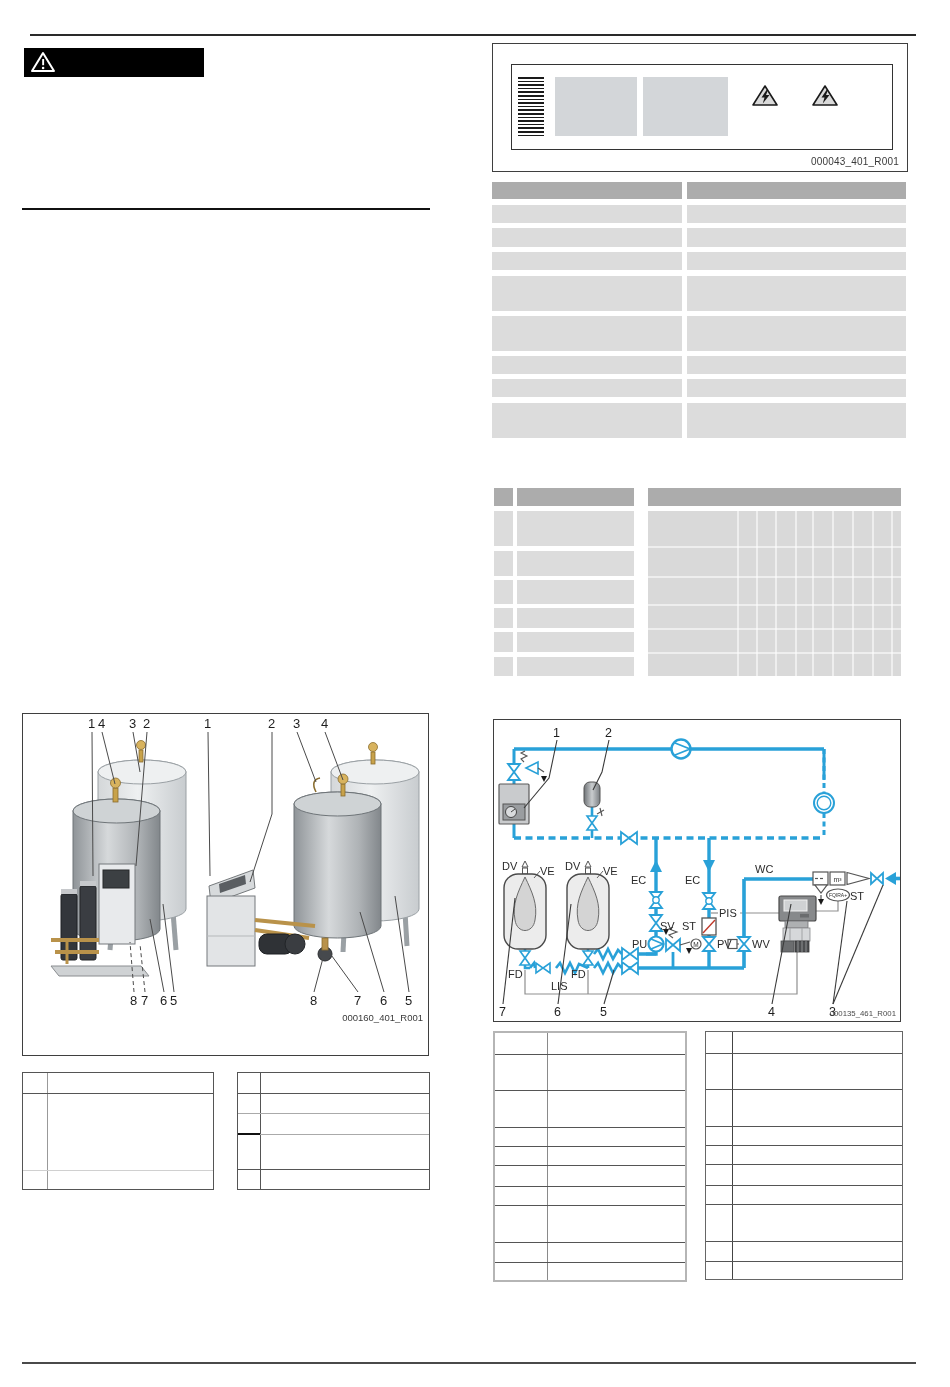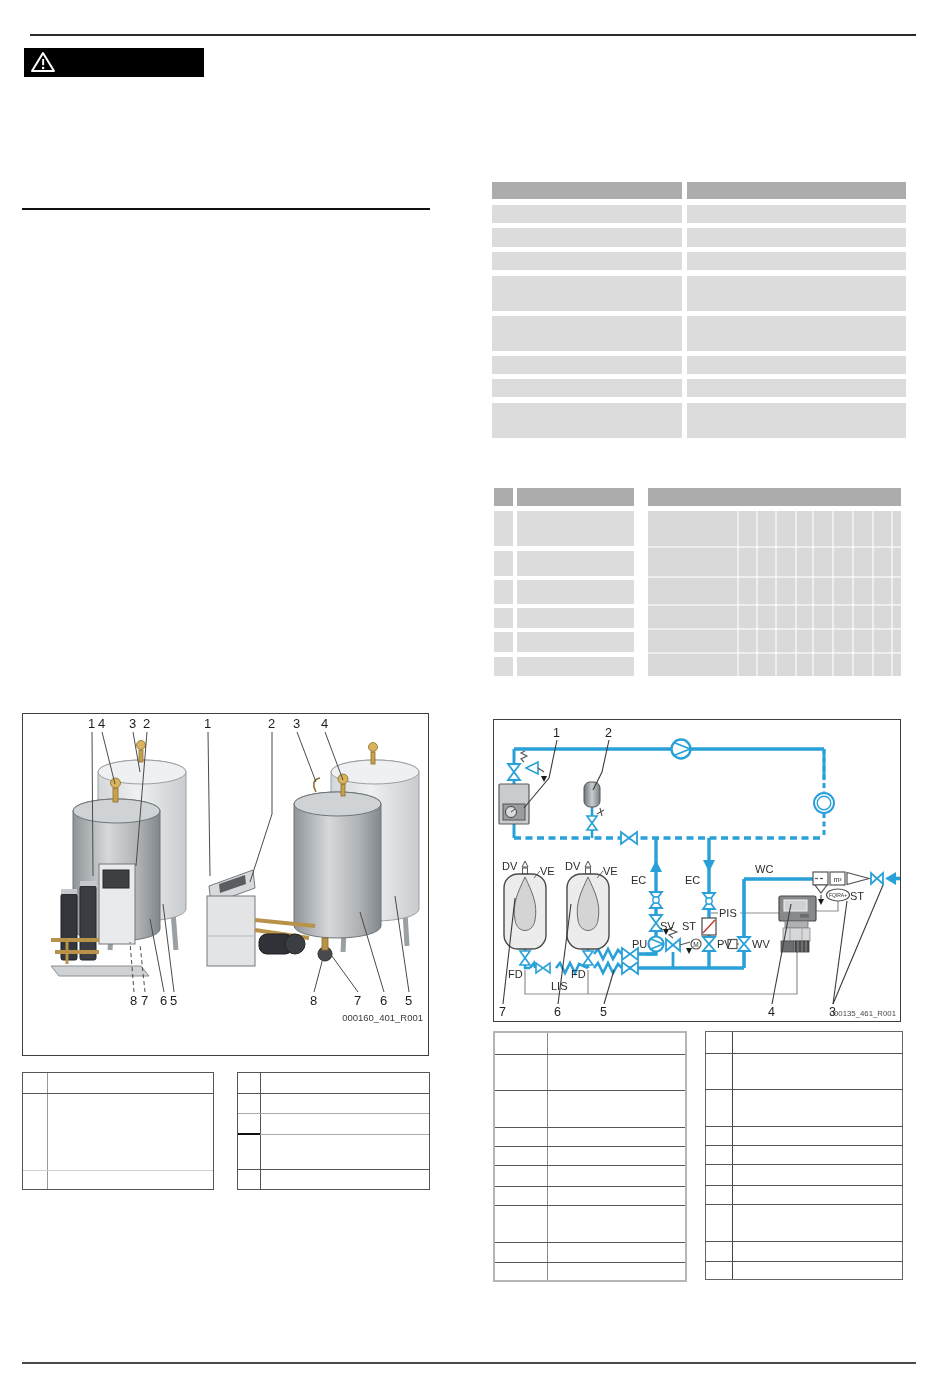--- a/index.html
+++ b/index.html
@@ -29,20 +29,40 @@
       <svg width="26" height="23" viewBox="0 0 26 23">
         <polygon points="13,2 24,20 2,20" fill="#000" stroke="#fff" stroke-width="2" stroke-linejoin="round"></polygon>
         <rect x="12.2" y="8" width="1.9" height="6.2" fill="#fff"></rect>
         <circle cx="13.1" cy="17" r="1.3" fill="#fff"></circle>
       </svg>
     </span>
   </div>
 
   <div class="abs" style="left:22px;top:208px;width:408px;height:2px;background:#111;"></div>
 
+  <div class="figbox" style="left:492px;top:43px;width:414px;height:127px;">
+    <div class="abs" style="left:18px;top:20px;width:380px;height:84px;border:1.3px solid #333;"></div>
+    <div class="abs" style="left:25px;top:33px;width:26px;height:61px;
+                background:repeating-linear-gradient(to bottom,#1a1a1a 0 1.7px,#fff 1.7px 3.6px);"></div>
+    <div class="abs" style="left:62px;top:33px;width:82px;height:59px;background:#d3d6d9;"></div>
+    <div class="abs" style="left:150px;top:33px;width:85px;height:59px;background:#d3d6d9;"></div>
+    <span class="abs" style="left:259px;top:40px;">
+      <svg width="26" height="23" viewBox="0 0 26 23">
+        <polygon points="13,2 25,21 1,21" fill="#d9d9d9" stroke="#1a1a1a" stroke-width="1.6" stroke-linejoin="round"></polygon>
+        <polygon points="14.5,6 9.5,13.5 12.5,13.5 10.8,19.5 17.5,11 14,11 16,6" fill="#1a1a1a"></polygon>
+      </svg>
+    </span>
+    <span class="abs" style="left:319px;top:40px;">
+      <svg width="26" height="23" viewBox="0 0 26 23">
+        <polygon points="13,2 25,21 1,21" fill="#d9d9d9" stroke="#1a1a1a" stroke-width="1.6" stroke-linejoin="round"></polygon>
+        <polygon points="14.5,6 9.5,13.5 12.5,13.5 10.8,19.5 17.5,11 14,11 16,6" fill="#1a1a1a"></polygon>
+      </svg>
+    </span>
+    <span class="caption" style="right:8px;bottom:4px;">000043_401_R001</span>
+  </div>
 
   <div class="abs" style="left:492px;top:182px;width:414px;height:256px;">
     <div class="ghead" style="left:0;top:0;width:190px;height:17px;"></div>
     <div class="ghead" style="left:195px;top:0;width:219px;height:17px;"></div>
     <div class="grow" style="left:0;top:23px;width:190px;height:18px;"></div>
     <div class="grow" style="left:195px;top:23px;width:219px;height:18px;"></div>
     <div class="grow" style="left:0;top:46px;width:190px;height:19px;"></div>
     <div class="grow" style="left:195px;top:46px;width:219px;height:19px;"></div>
     <div class="grow" style="left:0;top:70px;width:190px;height:18px;"></div>
     <div class="grow" style="left:195px;top:70px;width:219px;height:18px;"></div>

